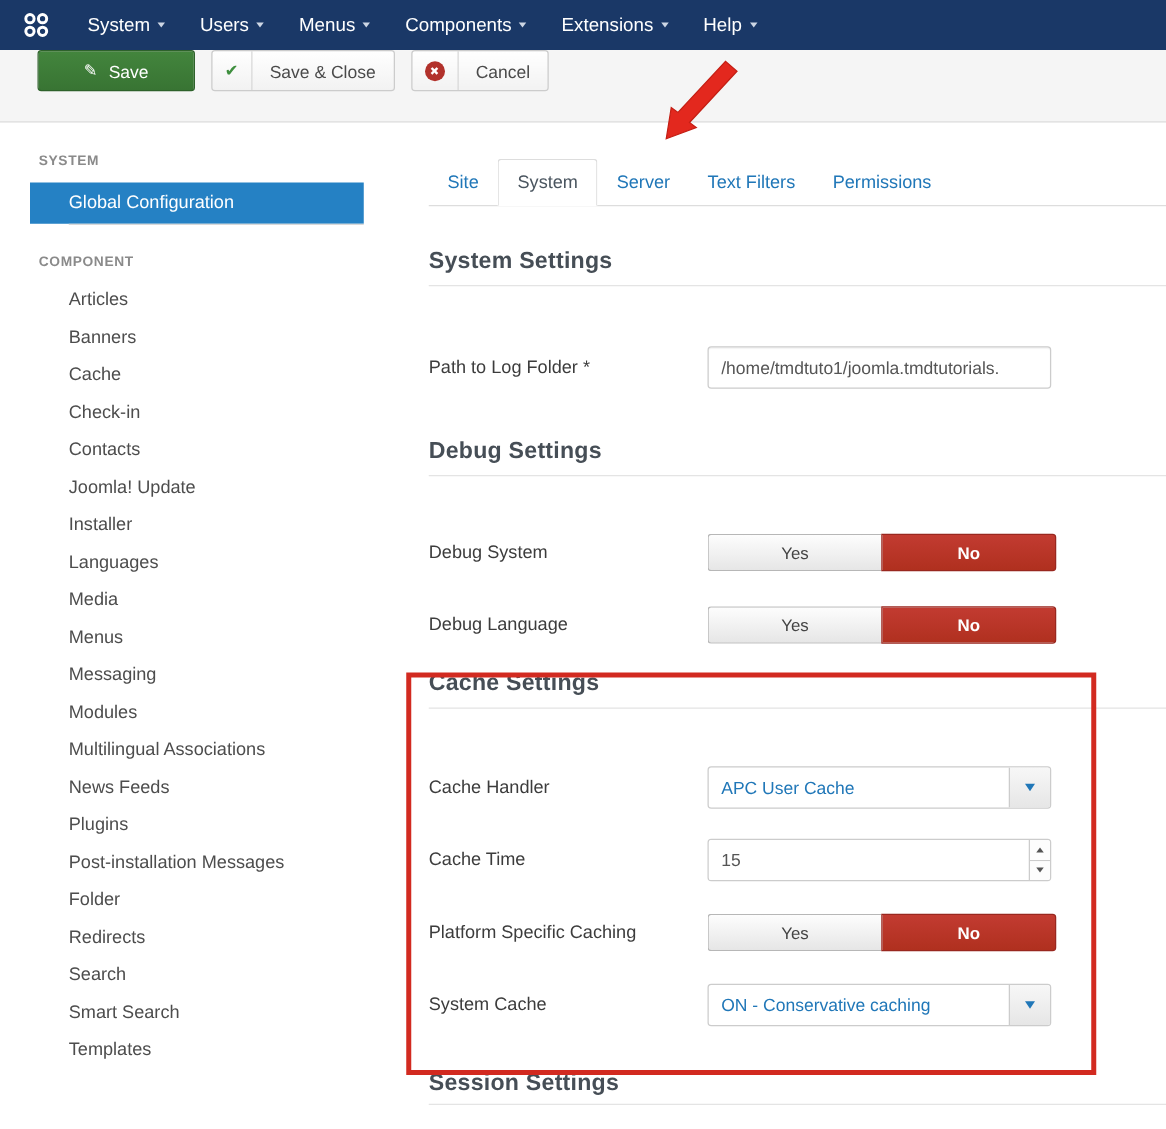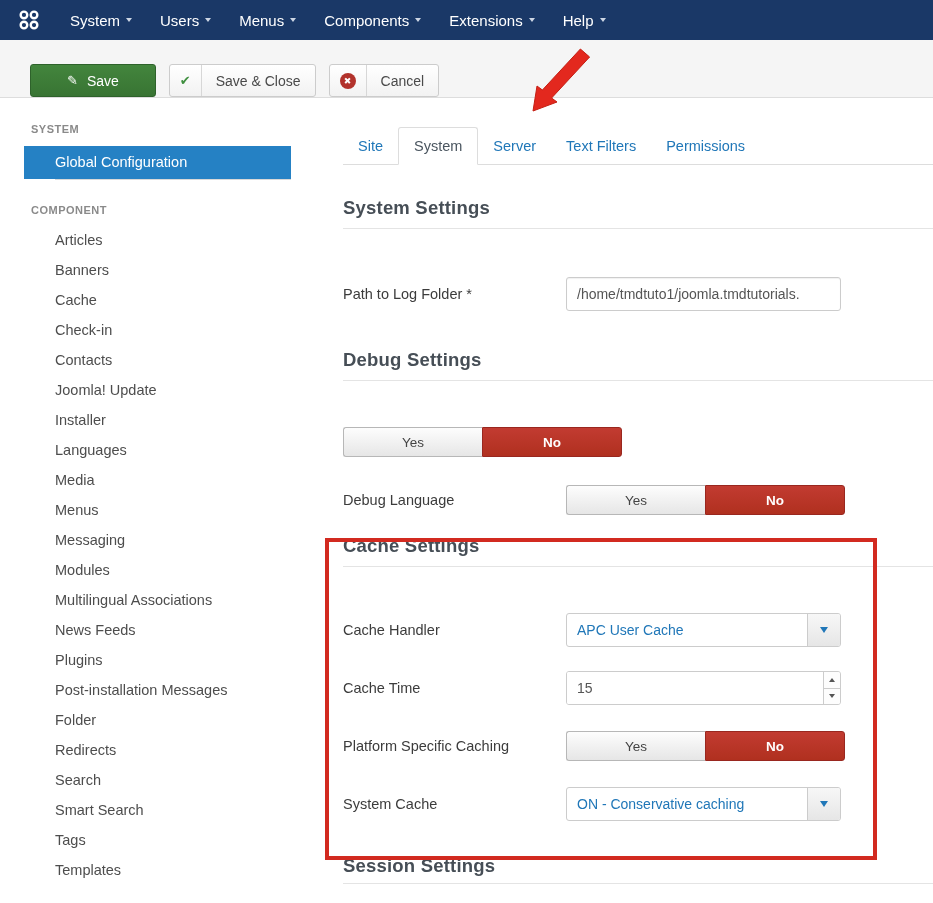--- a/index.html
+++ b/index.html
@@ -21,21 +21,21 @@
   }
   .caret-w {
     width: 0; height: 0; border-left: 3.5px solid transparent; border-right: 3.5px solid transparent;
     border-top: 4px solid #cdd6e4; display: inline-block; margin-left: 6px;
   }
 
   
   .toolbar {
     position: absolute; top: 40px; left: 0; right: 0; height: 58px;
     background: #f5f5f5; border-bottom: 1px solid #ddd;
-    display: flex; align-items: flex-end; padding-left: 30px; gap: 13px;
+    display: flex; align-items: flex-start; padding-left: 30px; gap: 13px;
   }
   .btn { height: 33px; border-radius: 3px; display: inline-flex; align-items: center;
          font-size: 14px; cursor: pointer; border: 1px solid #ccc; background: #fff; font-family: inherit; }
   .btn-save {
     background: linear-gradient(#43853d, #387433); border-color: #2e622b; color: #fff;
     padding: 0 36px; font-weight: normal;
   }
   .icon-save::before { content: "✎"; }
   .btn-save .ic { margin-right: 9px; font-size: 13px; }
   .btn-white { color: #4a4a4a; background: linear-gradient(#ffffff, #f2f2f2); }
@@ -211,21 +211,20 @@
     <li>Messaging</li>
     <li>Modules</li>
     <li>Multilingual Associations</li>
     <li>News Feeds</li>
     <li>Plugins</li>
     <li>Post-installation Messages</li>
     <li>Folder</li>
     <li>Redirects</li>
     <li>Search</li>
     <li>Smart Search</li>
-    <li>Tags</li>
     <li>Templates</li>
   </ul>
 </aside>
 
 <main class="main">
 
   <div class="tabs">
     <a class="tab">Site</a>
     <a class="tab active">System</a>
     <a class="tab">Server</a>
@@ -236,20 +235,21 @@
   <h2 class="section-title">System Settings</h2>
 
   <div class="row path-row">
     <label class="flabel">Path to Log Folder *</label>
     <input class="text-input" type="text" value="/home/tmdtuto1/joomla.tmdtutorials." style="">
   </div>
 
   <h2 class="section-title" style="margin-top:38px;">Debug Settings</h2>
 
   <div class="row first">
+    <label class="flabel">Debug System</label>
     <div class="btn-group">
       <button class="tbtn yes">Yes</button>
       <button class="tbtn no">No</button>
     </div>
   </div>
 
   <div class="row mid">
     <label class="flabel">Debug Language</label>
     <div class="btn-group">
       <button class="tbtn yes">Yes</button>

